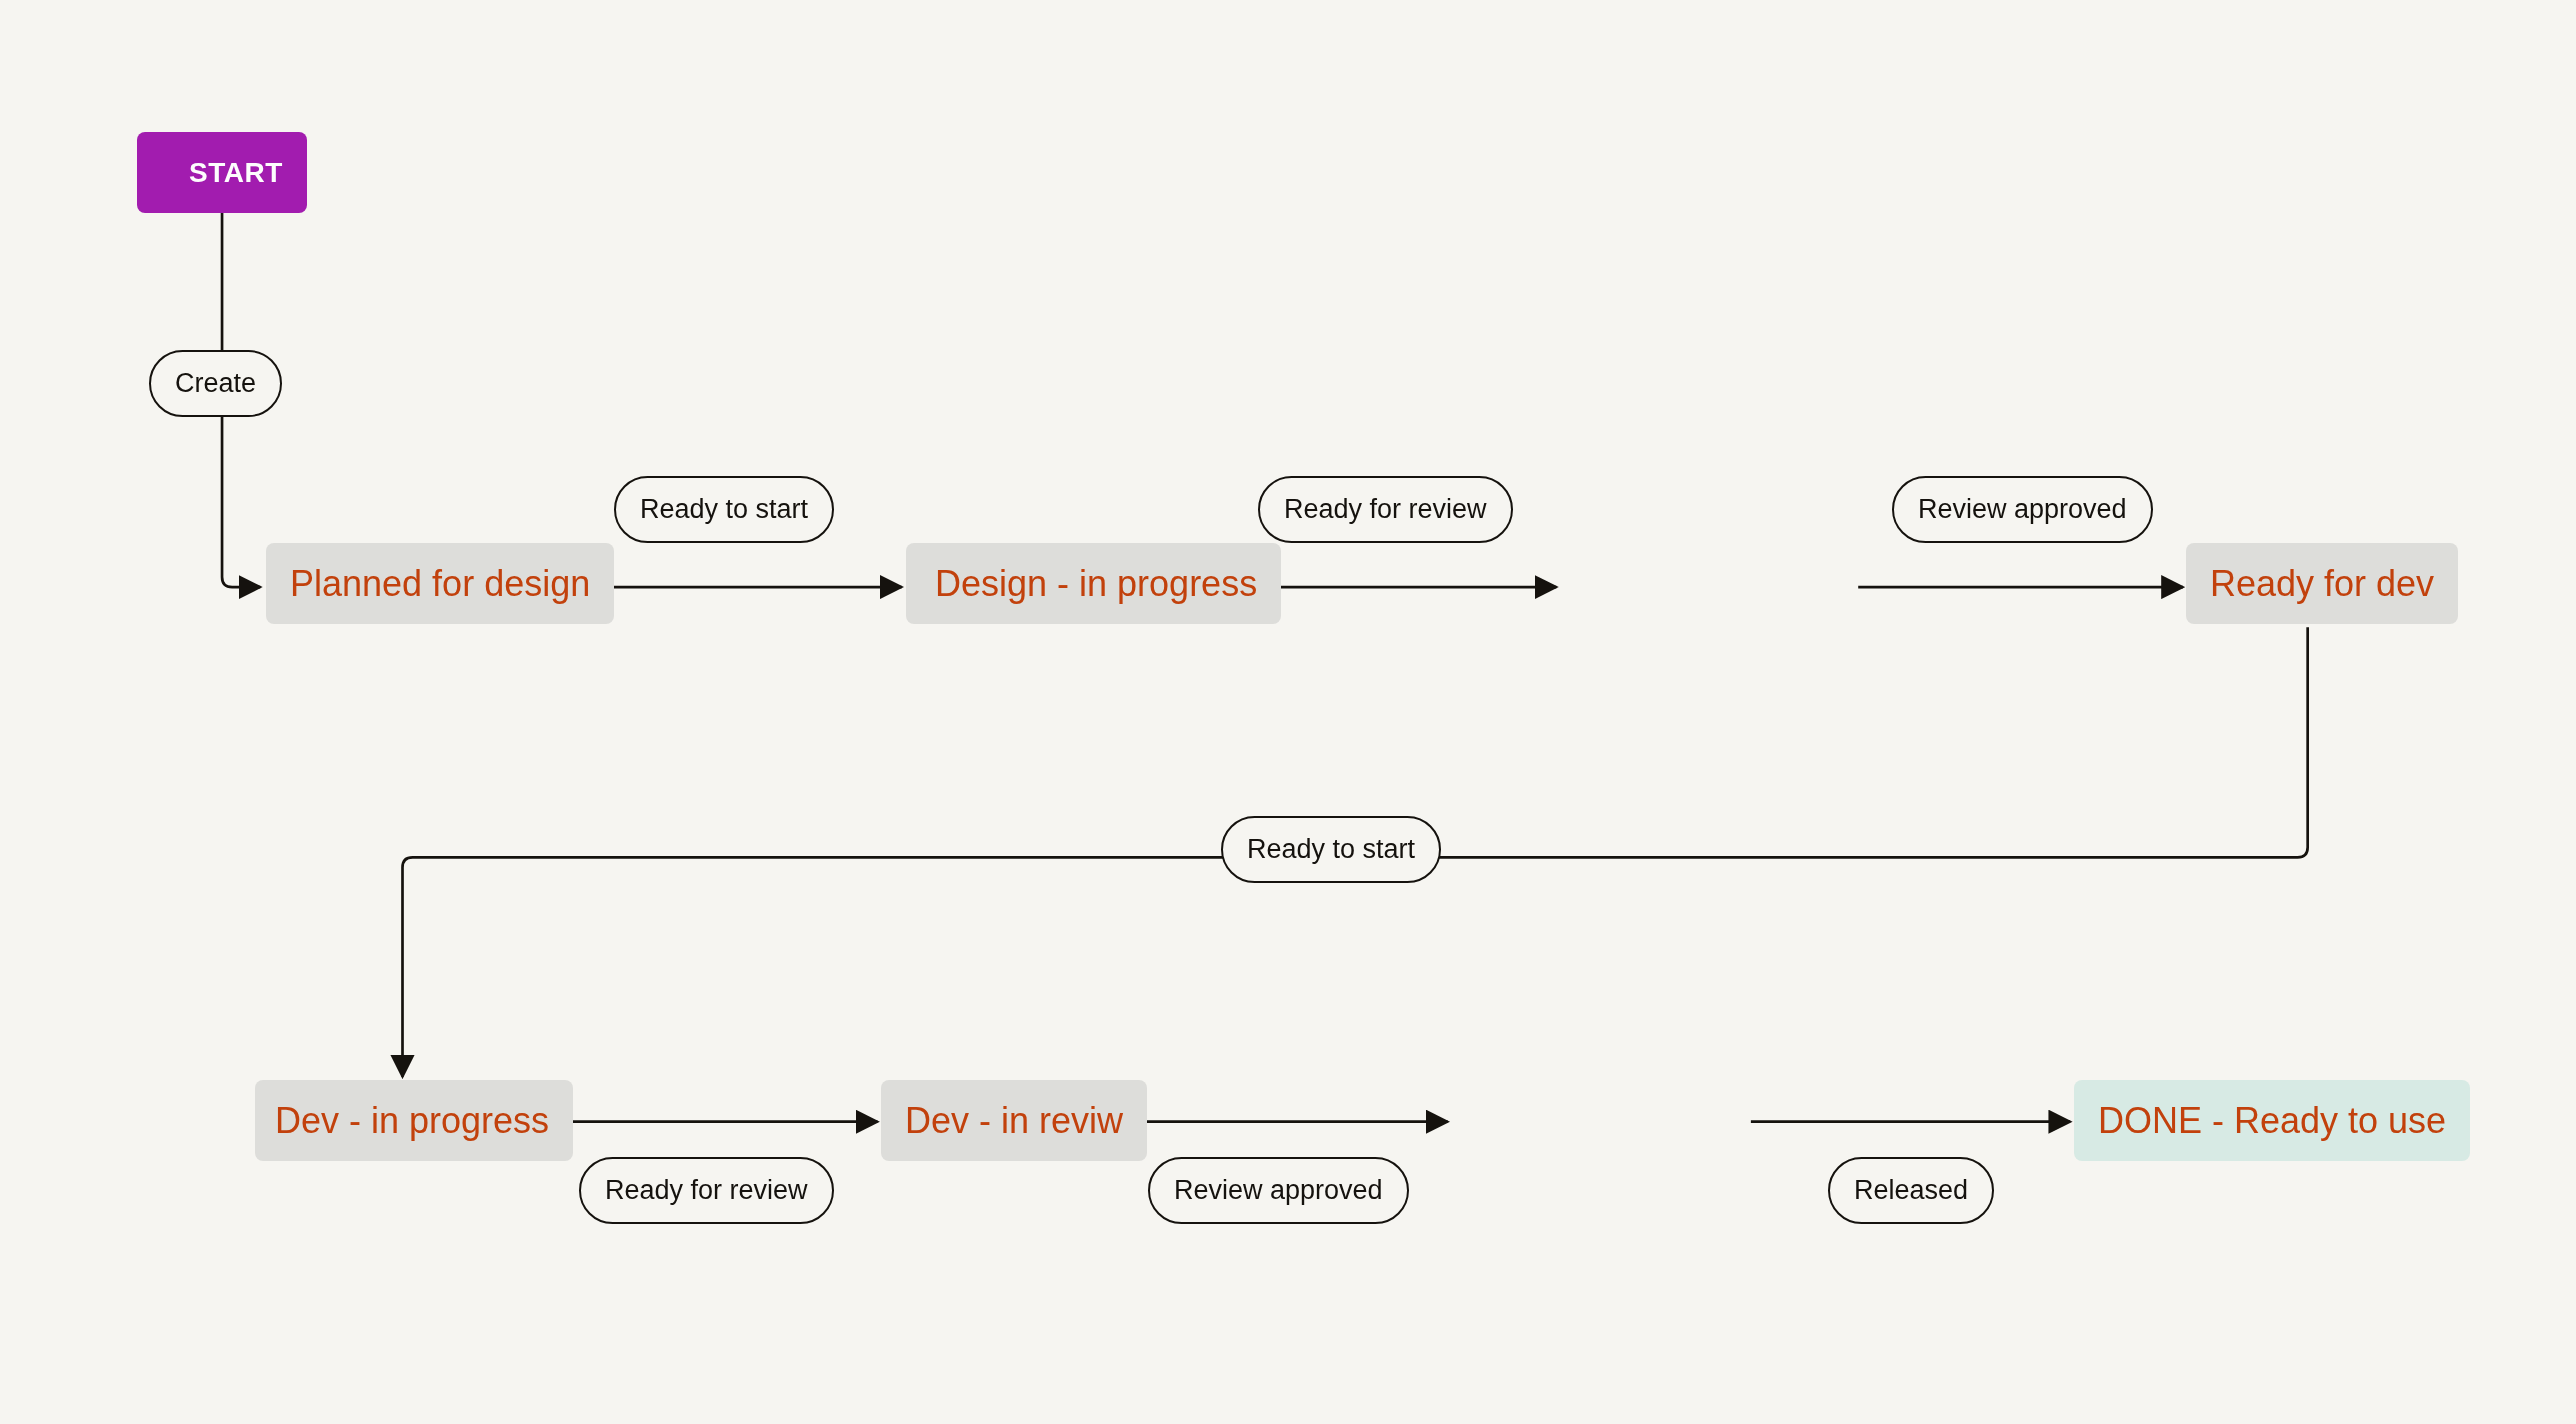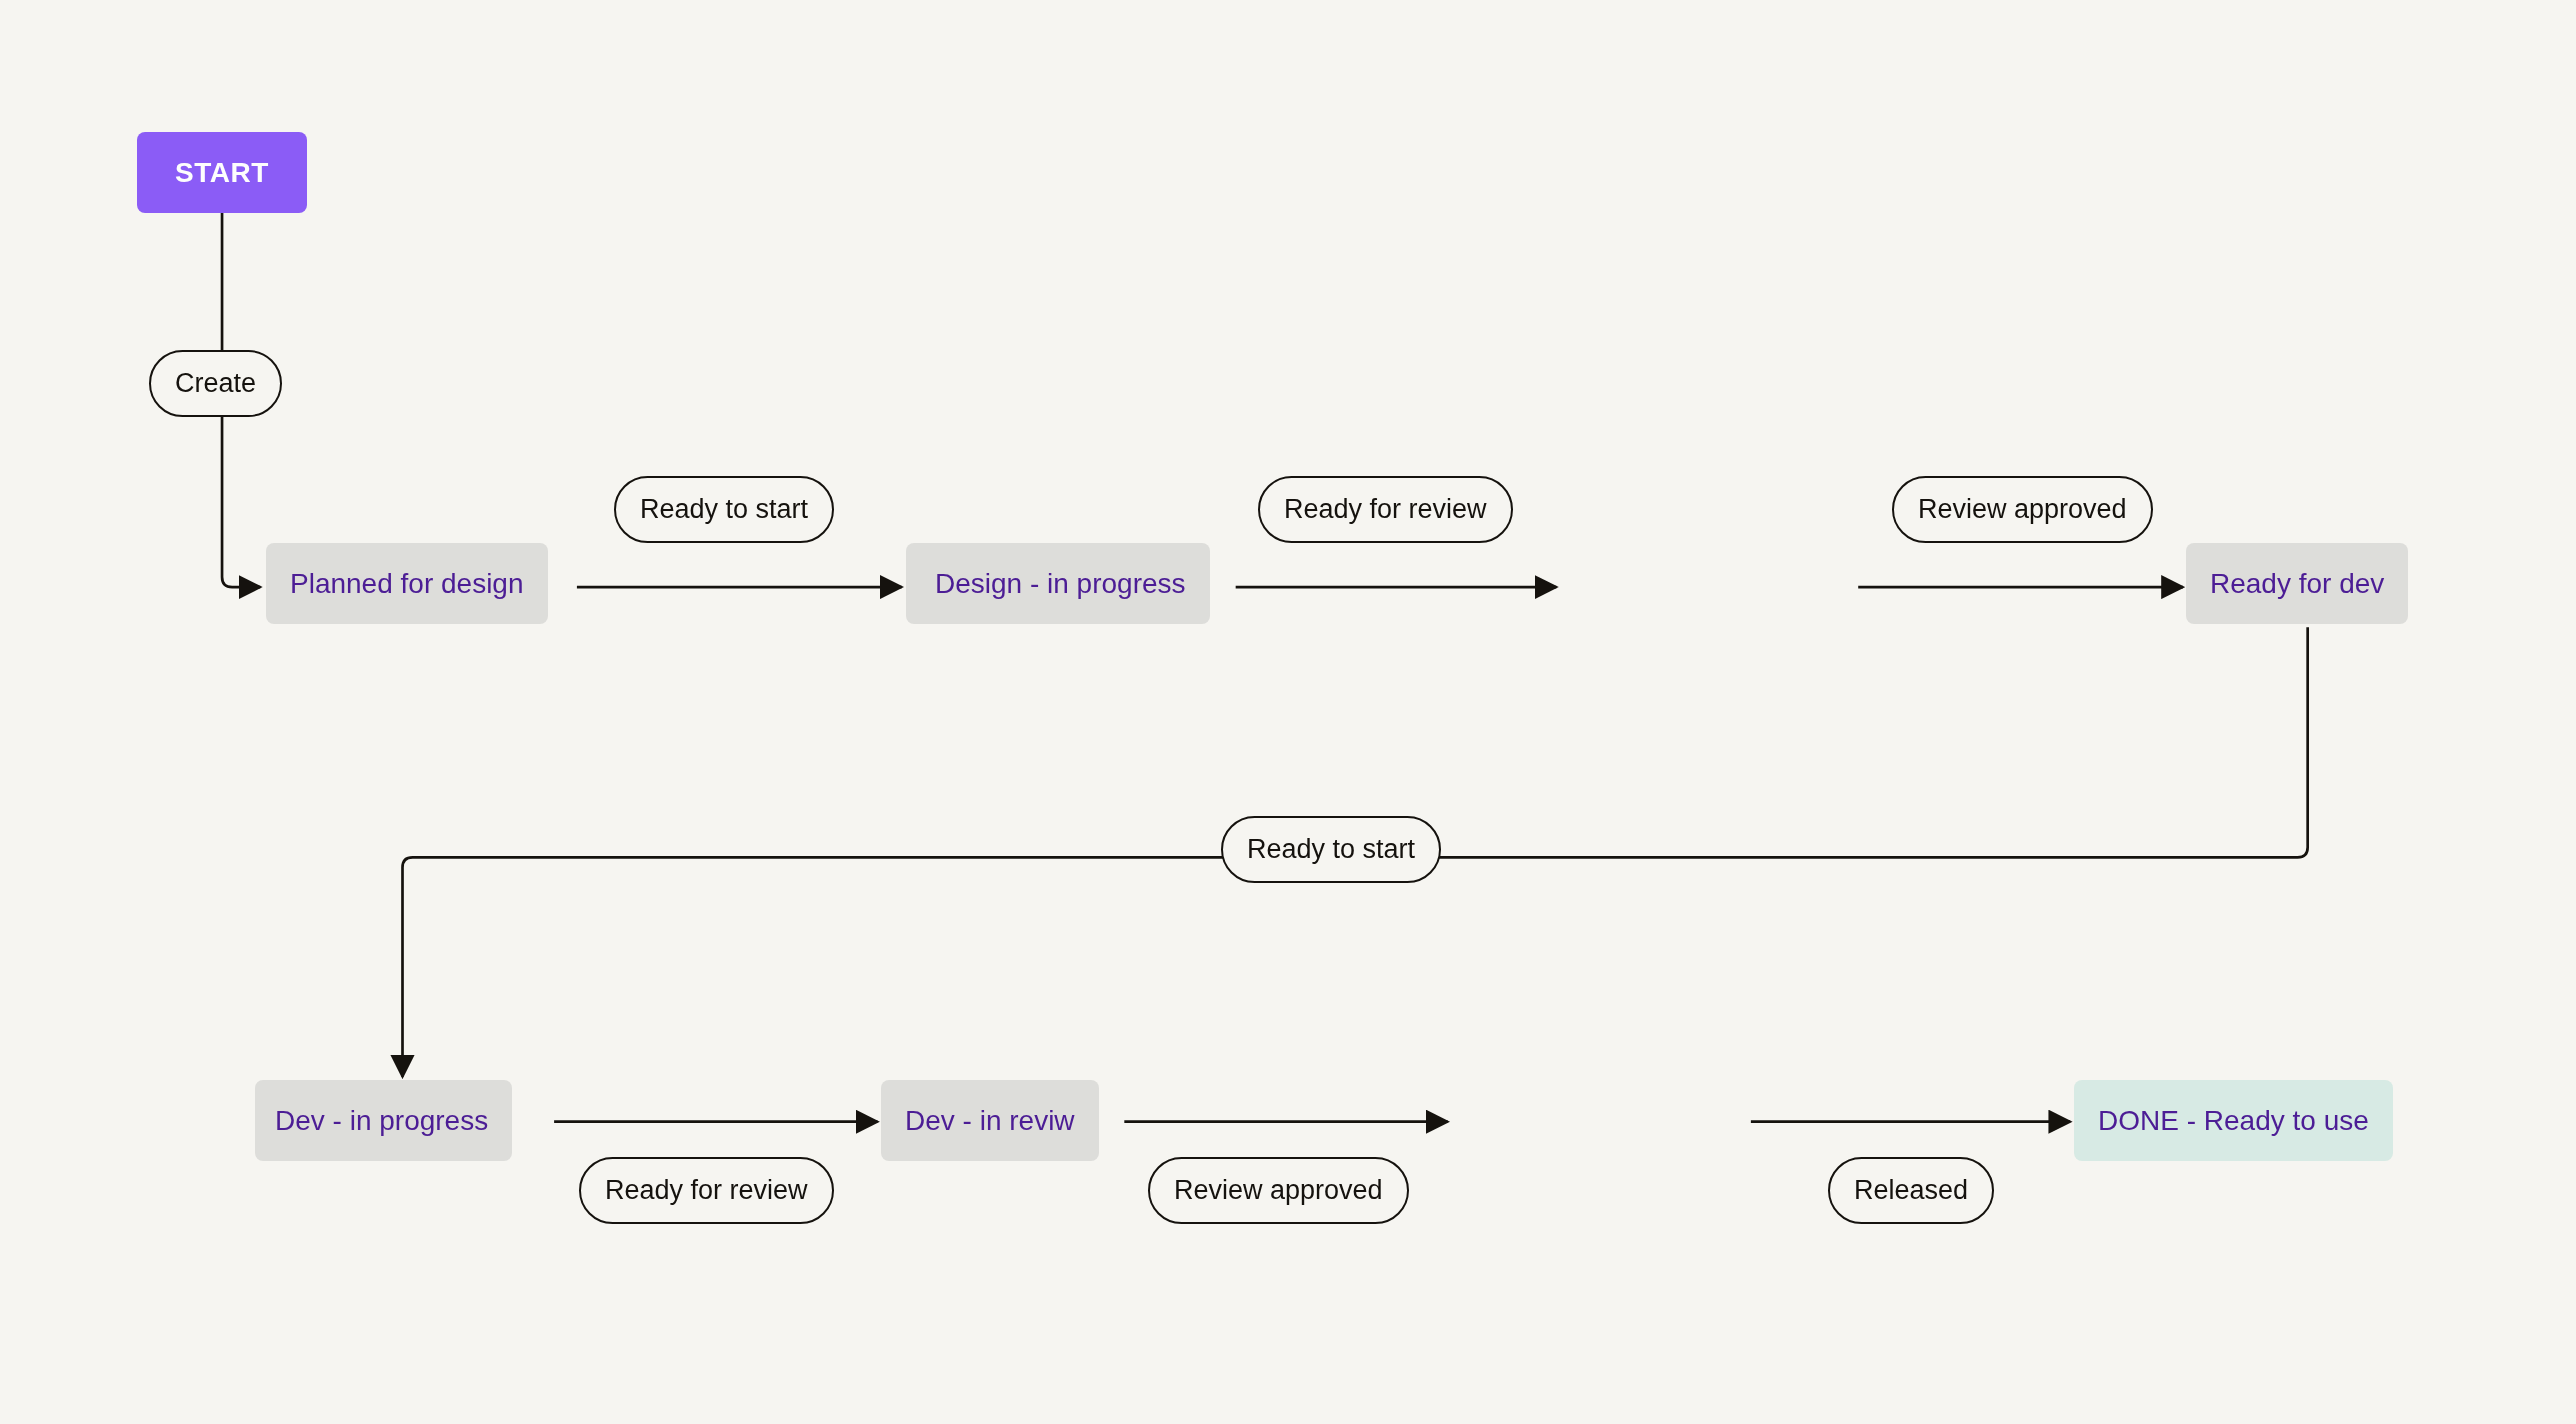--- a/index.html
+++ b/index.html
@@ -22,32 +22,33 @@
     overflow:visible;
   }
   .node{
     position:absolute;
     border-radius:8px;
     padding:0 24px;
     height:81px;
     display:flex;
     align-items:center;
     justify-content:center;
-    font-size:28px;
-    color:#4c1d95;
+    font-size:36px;
+    color:#c2410c;
     white-space:nowrap;
     box-sizing:border-box;
   }
   .node.state{ background:#ddddda; }
   .node.start{
-    background:#8b5cf6;
+    background:#a21caf;
     color:#fdfdfd;
     font-weight:700;
     letter-spacing:0.02em;
     font-size:28px;
+    justify-content:flex-end;
   }
   .node.done{
     background:#d7eae4;
     font-weight:400;
   }
   .pill{
     position:absolute;
     border:2px solid #15120e;
     border-radius:670px;
     padding:0 24px;

